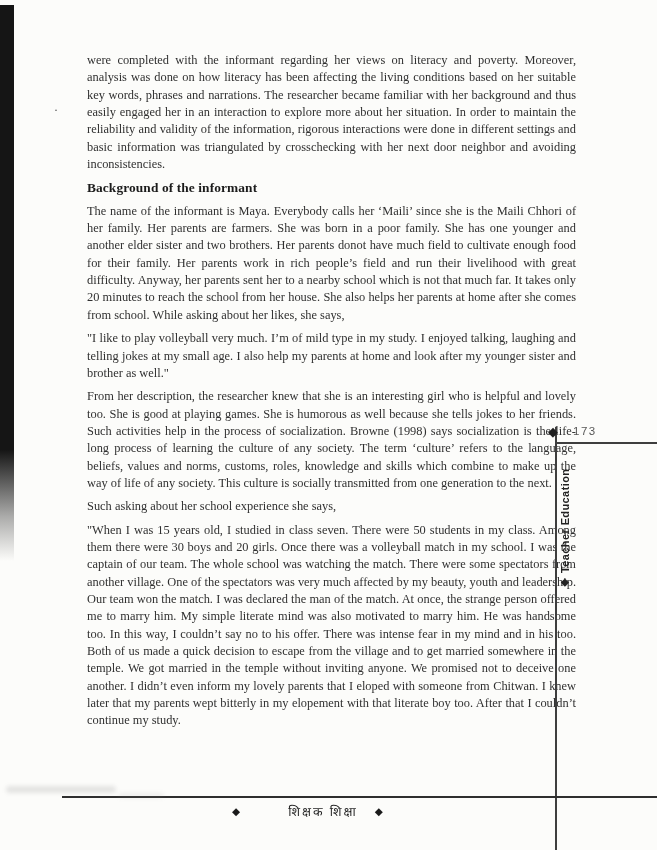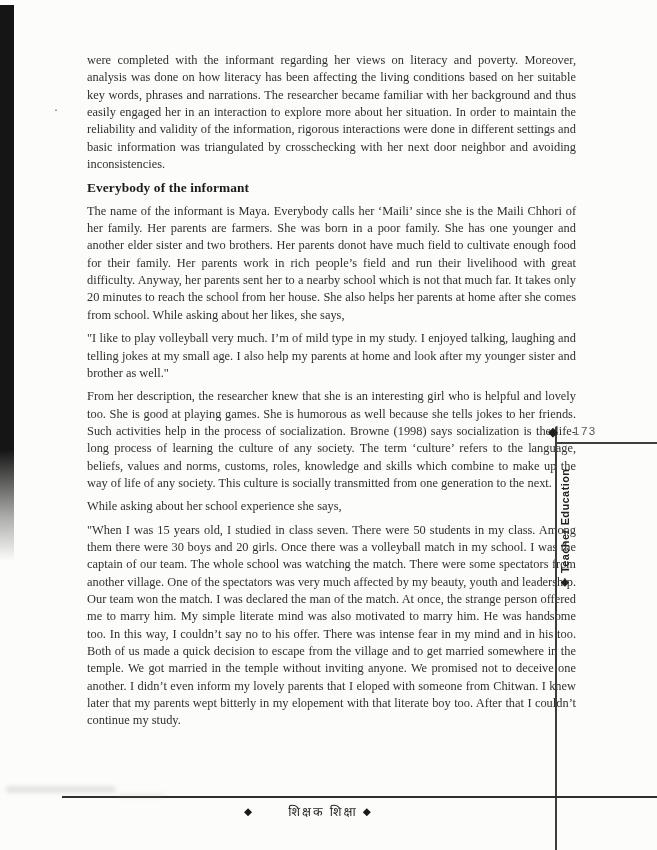--- a/index.html
+++ b/index.html
@@ -46,41 +46,41 @@
     display:flex;align-items:center;justify-content:flex-start;
   }
   .side-label .bullet{font-size:10px;margin-bottom:5px;}
   
   .footer-rule{position:absolute;left:62px;top:796px;width:595px;height:1.6px;background:#2e2e2e;}
   .footer-title{
     position:absolute;left:63px;top:803px;width:489px;text-align:center;
     font-size:12.5px;color:#1f1f1f;
   }
   .footer-title .fbullet{font-size:10.5px;color:#1a1a1a;vertical-align:1px;}
-  .footer-title .ftext{margin:0 2px;letter-spacing:2px;padding-left:31px;}
+  .footer-title .ftext{margin:0 14px;letter-spacing:2px;padding-left:31px;}
   .smudge{position:absolute;background:#8f8f8f;opacity:0.22;filter:blur(2px);border-radius:4px;}
   .smudge.a{left:6px;top:786px;width:110px;height:7px;}
   .smudge.b{left:118px;top:793px;width:46px;height:5px;opacity:0.12;}
 </style>
 </head>
 <body>
 
 <div class="page">
 
   <div class="leftbar"></div>
 
   <span class="margin-dot">·</span>
 
   <div class="body-text">
     <p>were completed with the informant regarding her views on literacy and poverty. Moreover, analysis was done on how literacy has been affecting the living conditions based on her suitable key words, phrases and narrations. The researcher became familiar with her background and thus easily engaged her in an interaction to explore more about her situation. In order to maintain the reliability and validity of the information, rigorous interactions were done in different settings and basic information was triangulated by crosschecking with her next door neighbor and avoiding inconsistencies.</p>
-    <p class="heading">Everybody of the informant</p>
+    <p class="heading">Background of the informant</p>
     <p><span>The name of the informant is Maya. Everybody calls her ‘Maili’ since she is the </span><span class="ital">Maili Chhori</span><span> of her family. Her parents are farmers. She was born in a poor family. She has one younger and another elder sister and two brothers. Her parents donot have much field to cultivate enough food for their family. Her parents work in rich people’s field and run their livelihood with great difficulty. Anyway, her parents sent her to a nearby school which is not that much far. It takes only 20 minutes to reach the school from her house. She also helps her parents at home after she comes from school. While asking about her likes, she says,</span></p>
     <p>"I like to play volleyball very much. I’m of mild type in my study. I enjoyed talking, laughing and telling jokes at my small age. I also help my parents at home and look after my younger sister and brother as well."</p>
     <p>From her description, the researcher knew that she is an interesting girl who is helpful and lovely too. She is good at playing games. She is humorous as well because she tells jokes to her friends. Such activities help in the process of socialization. Browne (1998) says socialization is the life-long process of learning the culture of any society. The term ‘culture’ refers to the language, beliefs, values and norms, customs, roles, knowledge and skills which combine to make up the way of life of any society. This culture is socially transmitted from one generation to the next.</p>
-    <p>While asking about her school experience she says,</p>
+    <p>Such asking about her school experience she says,</p>
     <p>"When I was 15 years old, I studied in class seven. There were 50 students in my class. Among them there were 30 boys and 20 girls. Once there was a volleyball match in my school. I was the captain of our team. The whole school was watching the match. There were some spectators from another village. One of the spectators was very much affected by my beauty, youth and leadership. Our team won the match. I was declared the man of the match. At once, the strange person offered me to marry him. My simple literate mind was also motivated to marry him. He was handsome too. In this way, I couldn’t say no to his offer. There was intense fear in my mind and in his too. Both of us made a quick decision to escape from the village and to get married somewhere in the temple. We got married in the temple without inviting anyone. We promised not to deceive one another. I didn’t even inform my lovely parents that I eloped with someone from Chitwan. I knew later that my parents wept bitterly in my elopement with that literate boy too. After that I couldn’t continue my study.</p>
   </div>
 
   <div class="side-rule-v"></div>
   <span class="side-diamond">◆</span>
   <span class="page-num">173</span>
   <div class="side-rule-h"></div>
   <div class="side-label">
     <span class="bullet">◆</span>
     <span>Teacher Education</span>

